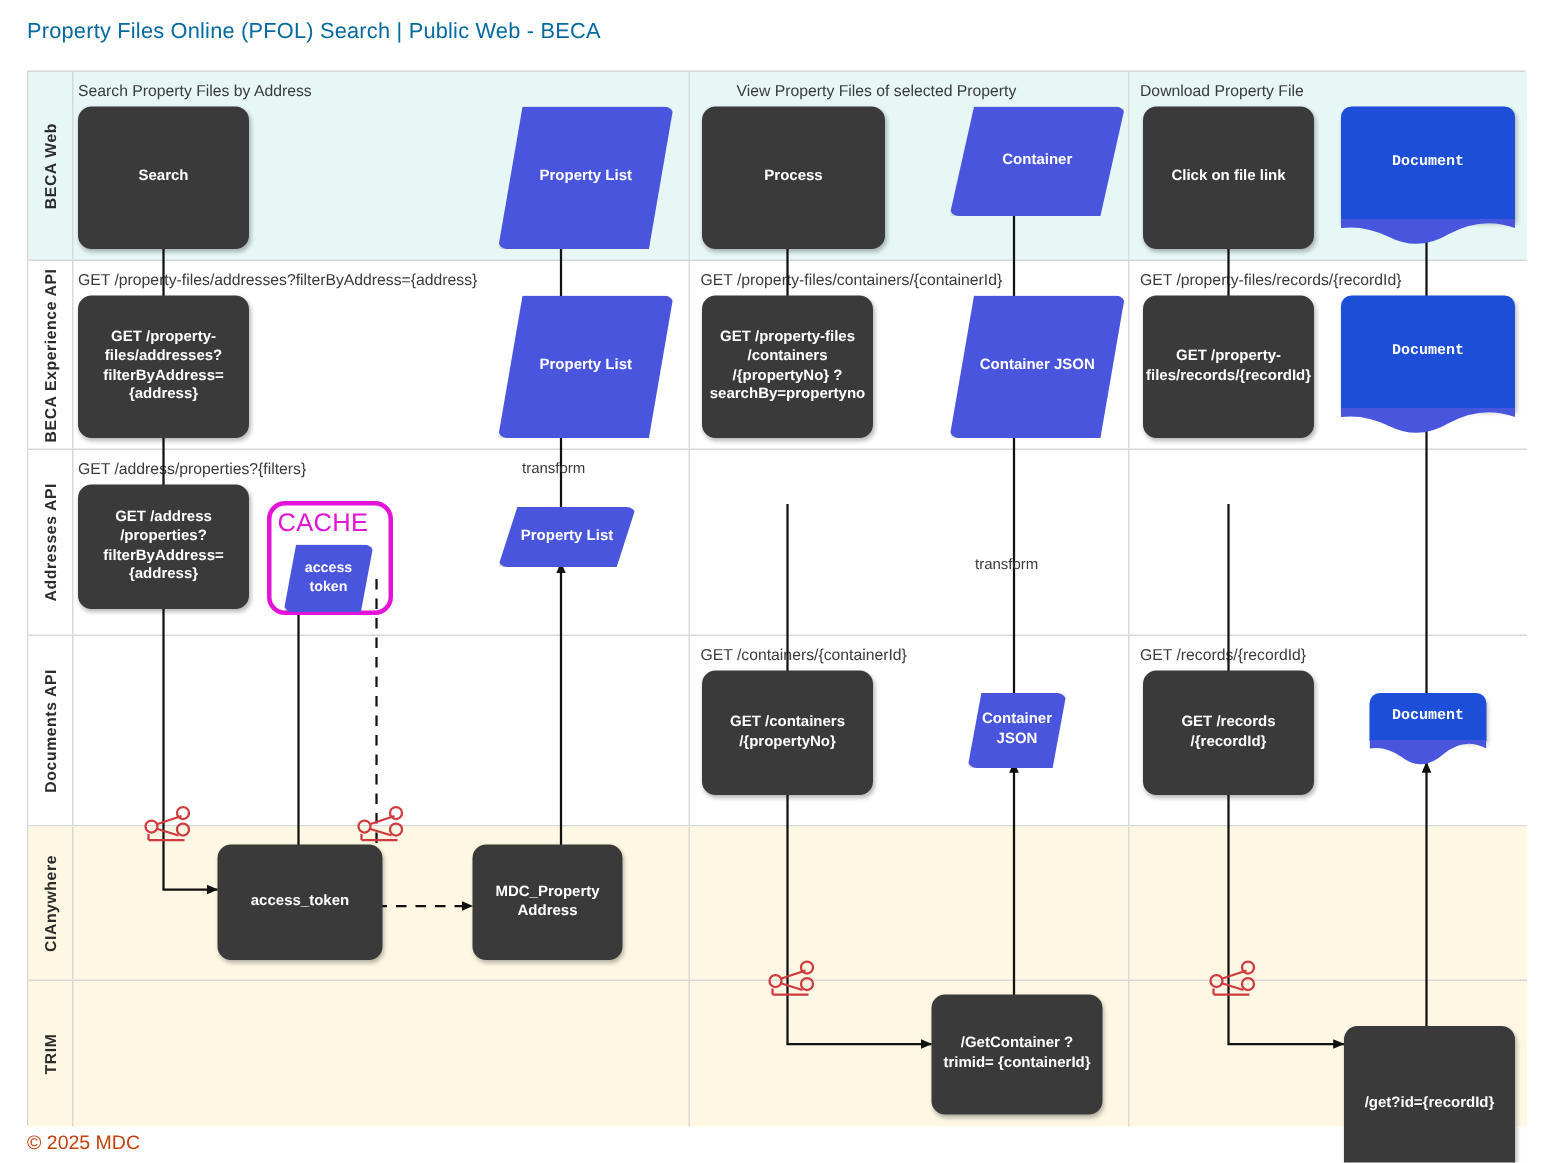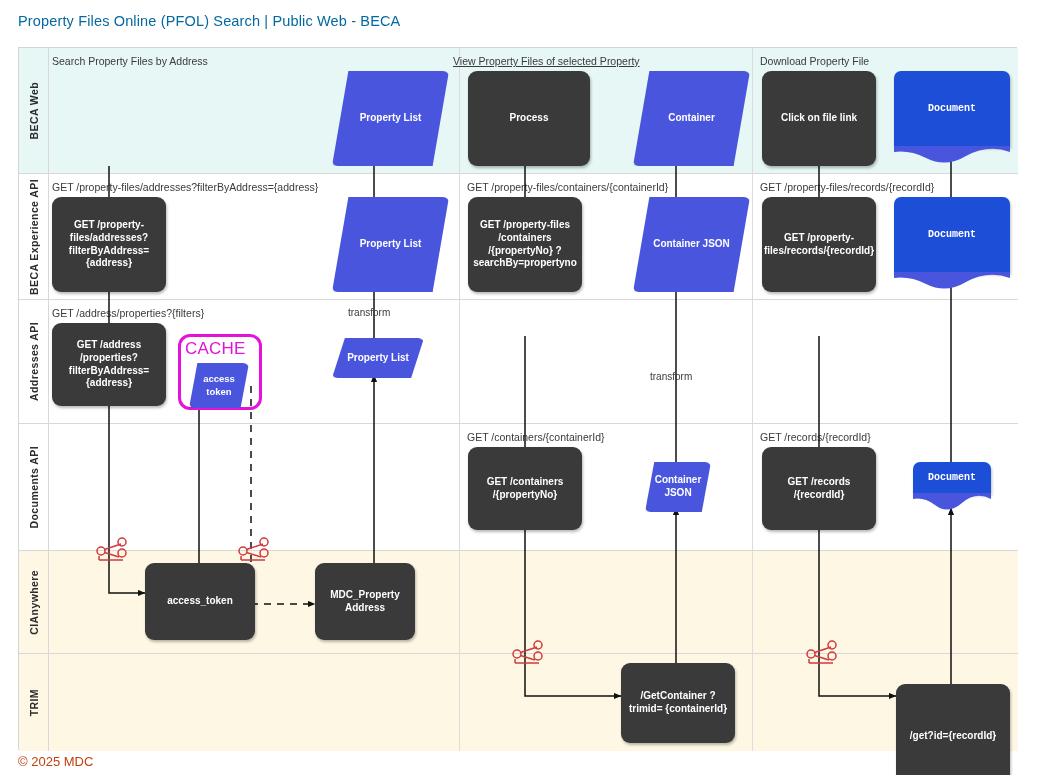--- a/index.html
+++ b/index.html
@@ -214,46 +214,49 @@
       <g transform="translate(788,593)">
         <circle cx="4" cy="13" r="4"></circle>
           <circle cx="25" cy="4" r="4"></circle>
         <path d="M7.5,11.5 L24,6 M7.5,14.5 L22,19 M2,22 L26,22 M2,22 L2,18"></path>
         <circle cx="25" cy="15" r="4"></circle>
       </g>
     </g>
   </svg>
 
   <div class="cap" style="left:33px;top:7px;">Search Property Files by Address</div>
-  <div class="cap" style="left:434px;top:7px;text-decoration:underline;">View Property Files of selected Property</div>
+  <div class="cap" style="left:472px;top:7px;">View Property Files of selected Property</div>
   <div class="cap" style="left:741px;top:7px;">Download Property File</div>
 
   <div class="cap" style="left:33px;top:133px;">GET /property-files/addresses?filterByAddress={address}</div>
   <div class="cap" style="left:448px;top:133px;">GET /property-files/containers/{containerId}</div>
   <div class="cap" style="left:741px;top:133px;">GET /property-files/records/{recordId}</div>
   <div class="cap" style="left:33px;top:259px;">GET /address/properties?{filters}</div>
   <div class="cap" style="left:448px;top:383px;">GET /containers/{containerId}</div>
   <div class="cap" style="left:741px;top:383px;">GET /records/{recordId}</div>
 
   <div class="wlabel" style="left:329px;top:259px;">transform</div>
   <div class="wlabel" style="left:631px;top:323px;">transform</div>
 
   <div id="cache-group" style="left:159px;top:286px;width:84px;height:76px;"></div>
   <div id="cache-label" style="left:166px;top:291px;">CACHE</div>
 
+  <div class="node proc" style="left:33px;top:23px;width:114px;height:95px;">
+    <span>Search</span>
+    </div>
 
   <div class="node data para" style="left:313px;top:23px;width:117px;height:95px;">
     <span>Property List</span>
     </div>
 
   <div class="node proc" style="left:449px;top:23px;width:122px;height:95px;">
     <span>Process</span>
     </div>
 
-  <div class="node data para" style="left:614px;top:23px;width:117px;height:95px;justify-content:center;">
+  <div class="node data para" style="left:614px;top:23px;width:117px;height:73px;justify-content:center;">
     <span>Container</span>
     </div>
 
   <div class="node proc" style="left:743px;top:23px;width:114px;height:95px;">
     <span>Click on file link</span>
     </div>
 
   <div class="node data doc" style="left:875px;top:23px;width:116px;height:76px;">
     <span>Document</span>
     <div class="wave">

